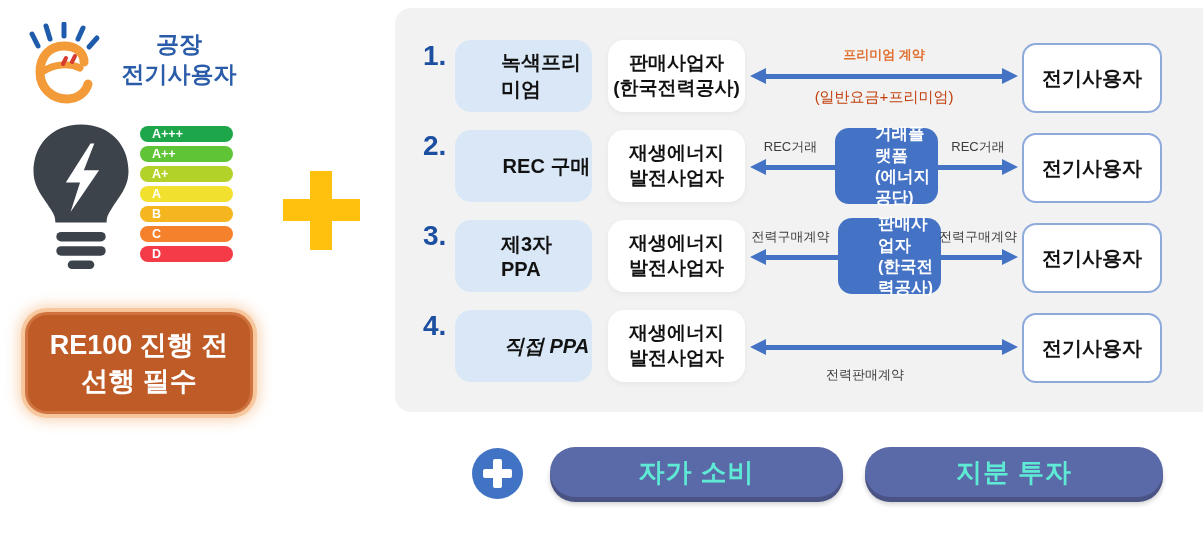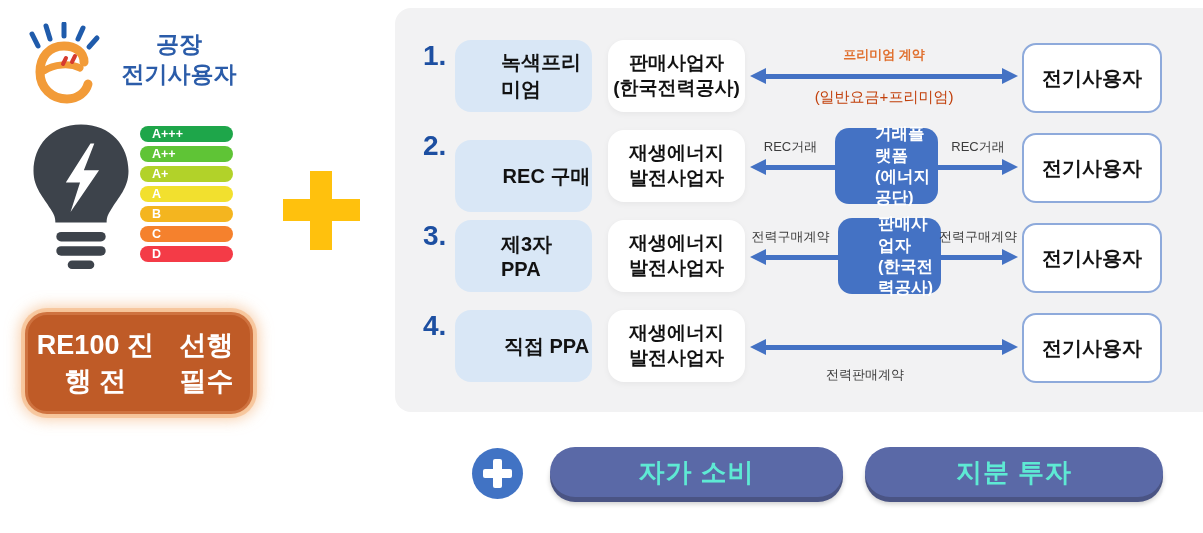--- a/index.html
+++ b/index.html
@@ -14,21 +14,21 @@
   .scale { position:absolute; left:140px; top:126px; width:95px; }
   .scale .bar { width:93px; height:16px; border-radius:9px; margin-bottom:4px;
     color:#fff; font-weight:bold; font-size:12.5px; line-height:16px; padding-left:12px; }
   .bar-0{background:#1ea64a;} .bar-1{background:#5fc436;} .bar-2{background:#b2d229;}
   .bar-3{background:#f2e02e;} .bar-4{background:#f4b51f;} .bar-5{background:#f5812d;}
   .bar-6{background:#f43b47;}
   .notice { position:absolute; left:25px; top:312px; width:228px; height:102px;
     background:#bf5b27; border:3px solid #cf7340; border-radius:22px;
     box-shadow:0 0 0 4px rgba(244,178,122,.55), 0 0 14px 6px rgba(244,178,122,.6);
     color:#fff; font-weight:bold; font-size:27px; line-height:1.35;
-    display:flex; align-items:center; justify-content:center; text-align:center; }
+    display:flex; flex-direction:column; align-items:center; justify-content:center; text-align:center; }
 
   
   .big-plus { position:absolute; left:283px; top:171px; width:77px; height:79px; }
   .big-plus .h { position:absolute; left:0; top:28px; width:77px; height:22px; background:#ffc10d; }
   .big-plus .v { position:absolute; left:27px; top:0; width:22px; height:79px; background:#ffc10d; }
 
   
   .panel { position:absolute; left:395px; top:8px; width:808px; height:404px;
     background:#f2f2f3; border-radius:16px 0 0 16px; }
   .rownum { position:absolute; left:28px; width:36px; color:#1d4fa1; font-weight:bold; font-size:28px; }
@@ -132,21 +132,21 @@
       <div>(한국전력공사)</div>
     </div>
     <div class="alabel orange" style="left:355px; top:38px; width:268px;">프리미엄 계약</div>
     <div class="arrow hl hr" style="left:355px; top:60px; width:268px;">
         <div class="shaft"></div>
       </div>
     <div class="alabel sub" style="left:355px; top:80px; width:268px;">(일반요금+프리미엄)</div>
     <div class="user-box" style="top:35px;">전기사용자</div>
 
     <div class="rownum" style="top:122px;">2.</div>
-    <div class="option-box" style="top:132px;">REC 구매</div>
+    <div class="option-box" style="top:122px;">REC 구매</div>
     <div class="entity-box" style="top:122px;">
       <div>재생에너지</div>
       <div>발전사업자</div>
     </div>
     <div class="alabel" style="left:348px; top:130px; width:95px;">REC거래</div>
     <div class="arrow hl" style="left:355px; top:151px; width:85px;">
         <div class="shaft"></div>
       </div>
     <div class="blue-box" style="left:440px; top:120px;">
       <div>거래플랫폼</div>
@@ -172,21 +172,21 @@
       <div>판매사업자</div>
       <div>(한국전력공사)</div>
     </div>
     <div class="alabel" style="left:533px; top:220px; width:100px;">전력구매계약</div>
     <div class="arrow hr" style="left:546px; top:241px; width:77px;">
         <div class="shaft"></div>
       </div>
     <div class="user-box" style="top:215px;">전기사용자</div>
 
     <div class="rownum" style="top:302px;">4.</div>
-    <div class="option-box" style="top:302px;">직접 PPA</div>
+    <div class="option-box" style="top:302px;font-style:italic;">직접 PPA</div>
     <div class="entity-box" style="top:302px;">
       <div>재생에너지</div>
       <div>발전사업자</div>
     </div>
     <div class="alabel" style="left:336px; top:310px; width:268px;margin-top:48px;">전력판매계약</div>
     <div class="arrow hl hr" style="left:355px; top:331px; width:268px;">
         <div class="shaft"></div>
       </div>
     <div class="user-box" style="top:305px;">전기사용자</div>
 

